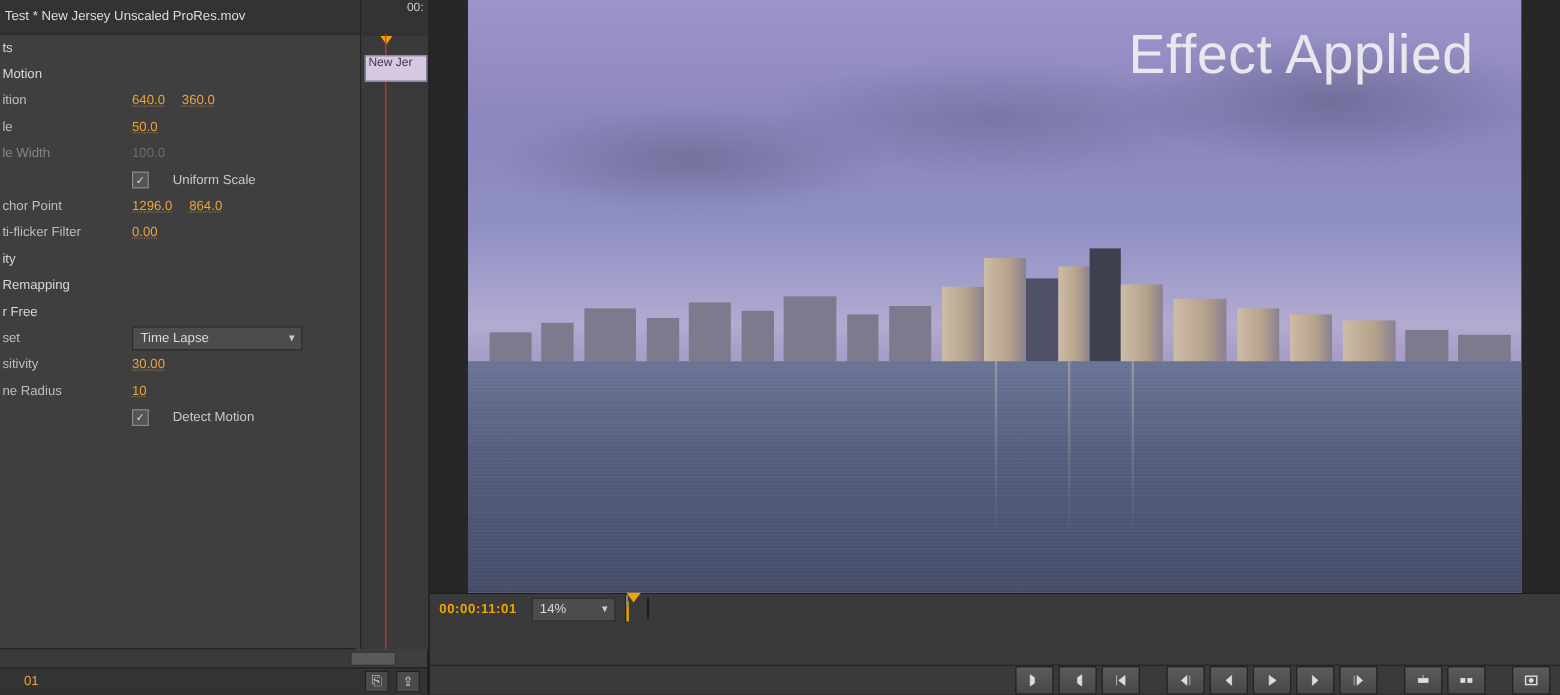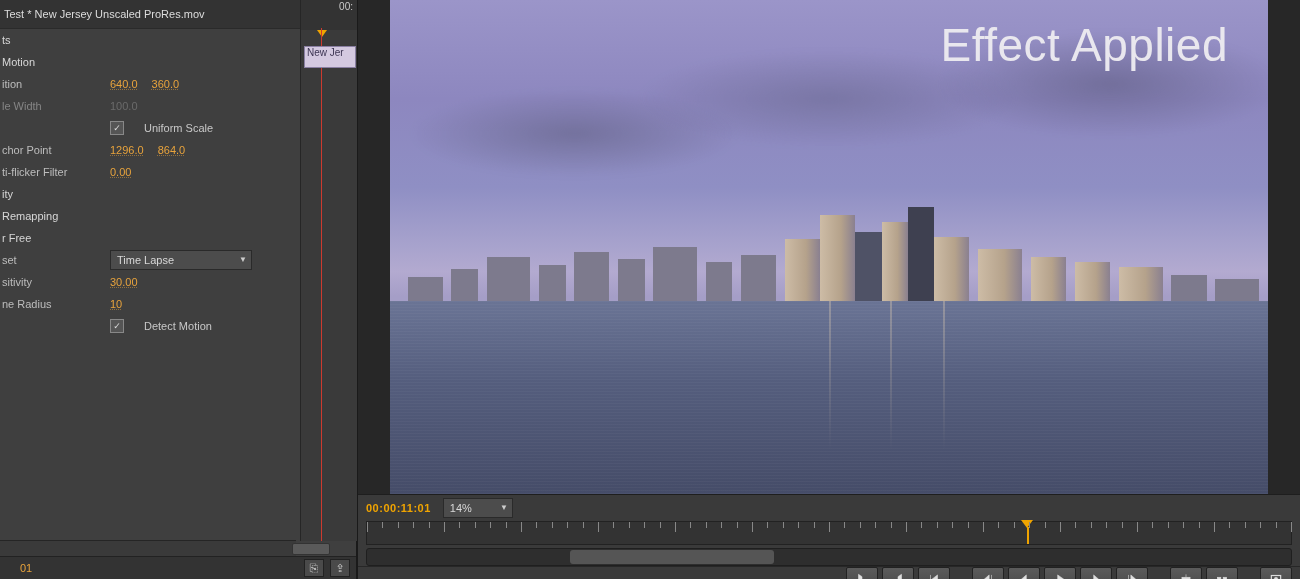--- a/index.html
+++ b/index.html
@@ -41,21 +41,21 @@
   .c1{left:2%;top:18%;width:38%;height:18%;background:radial-gradient(ellipse at center,#5f5e80 0%,transparent 70%)}
   .c2{left:28%;top:10%;width:44%;height:20%;background:radial-gradient(ellipse at center,#6a6990 0%,transparent 70%)}
   .c3{left:62%;top:6%;width:40%;height:22%;background:radial-gradient(ellipse at center,#5b597d 0%,transparent 70%)}
   .water{position:absolute;left:0;right:0;top:61%;bottom:0;background:linear-gradient(to bottom,#6a7495 0%,#555e7e 40%,#454c68 100%)}
   .water::before{content:"";position:absolute;inset:0;background:repeating-linear-gradient(0deg,rgba(255,255,255,.03) 0 1px,transparent 1px 3px)}
   .skyline{position:absolute;left:0;right:0;top:42%;height:20%}
   .bld{position:absolute;bottom:0;background:#7d7a8d}
   .bld.lit{background:linear-gradient(90deg,#cdbca6 0%,#b5a28b 60%,#8a8090 100%)}
   .reflection{position:absolute;width:2px;top:61%;height:30%;background:linear-gradient(to bottom,rgba(230,210,180,.35),transparent)}
   .overlay-text{position:absolute;right:40px;top:18px;color:#e9e7ee;font-family:"Helvetica Neue",Helvetica,Arial,sans-serif;font-weight:200;font-size:46px;letter-spacing:.5px}
-  .under{height:78px;background:#3a3a3a;display:flex;flex-direction:column;border-top:1px solid #1e1e1e}
+  .under{height:78px;background:#3a3a3a;display:flex;flex-direction:row;border-top:1px solid #1e1e1e}
   .under-row1{height:26px;display:flex;align-items:center;padding-left:8px;gap:12px}
   .timecode{color:#f0a400;font-weight:bold;letter-spacing:.5px}
   .zoom{height:18px;width:56px;background:#4c4c4c;border:1px solid #2a2a2a;display:flex;align-items:center;padding:0 6px;color:#d8d8d8;position:relative}
   .zoom .dd-arrow{position:absolute;right:4px;top:4px;font-size:8px;color:#ccc}
   .ruler{height:22px;margin:0 8px;background:#333;border:1px solid #222;position:relative}
   .tick{position:absolute;top:0;width:1px;height:6px;background:#888}
   .playhead{position:absolute;top:-2px;width:0;height:0;border-left:6px solid transparent;border-right:6px solid transparent;border-top:8px solid #f0a400}
   .playhead-shaft{position:absolute;top:5px;width:2px;height:17px;background:#f0a400}
   .scrollzoom{height:16px;margin:3px 8px 0;background:#2e2e2e;border:1px solid #1f1f1f;position:relative;border-radius:3px}
   .scrollzoom .thumb{position:absolute;left:22%;width:22%;top:1px;bottom:1px;background:#555;border-radius:3px}
@@ -97,20 +97,32 @@
               <path d="M3 3v6h6"></path>
             </svg>
           </span>
       </div>
       <div class="row">
         <span class="label">ition</span>
         <span class="vals">
           <span class="val">640.0</span>
           <span class="val">360.0</span>
         </span>
+        <span class="reset">
+            <svg viewBox="0 0 24 24" fill="none" stroke="#aaa" stroke-width="2">
+              <path d="M3 12a9 9 0 109-9"></path>
+              <path d="M3 3v6h6"></path>
+            </svg>
+          </span>
+      </div>
+      <div class="row">
+        <span class="label">le</span>
+        <span class="vals">
+            <span class="val">50.0</span>
+          </span>
         <span class="reset">
             <svg viewBox="0 0 24 24" fill="none" stroke="#aaa" stroke-width="2">
               <path d="M3 12a9 9 0 109-9"></path>
               <path d="M3 3v6h6"></path>
             </svg>
           </span>
       </div>
       <div class="row" style="opacity:.55">
         <span class="label">le Width</span>
         <span class="vals">

